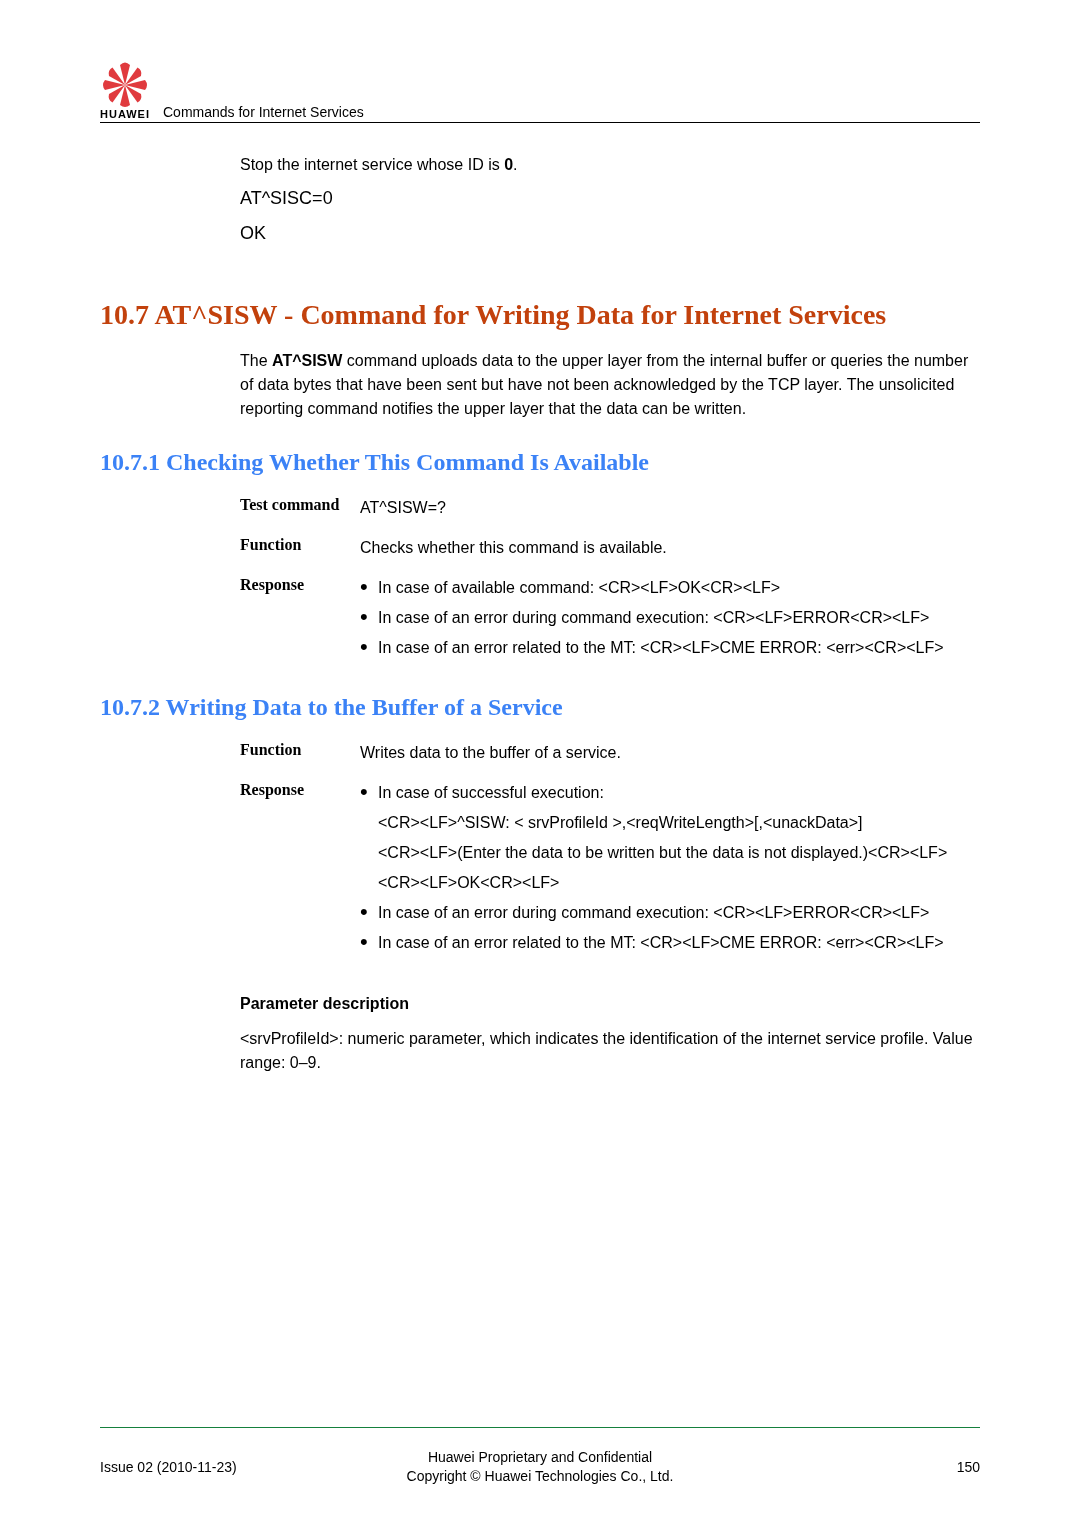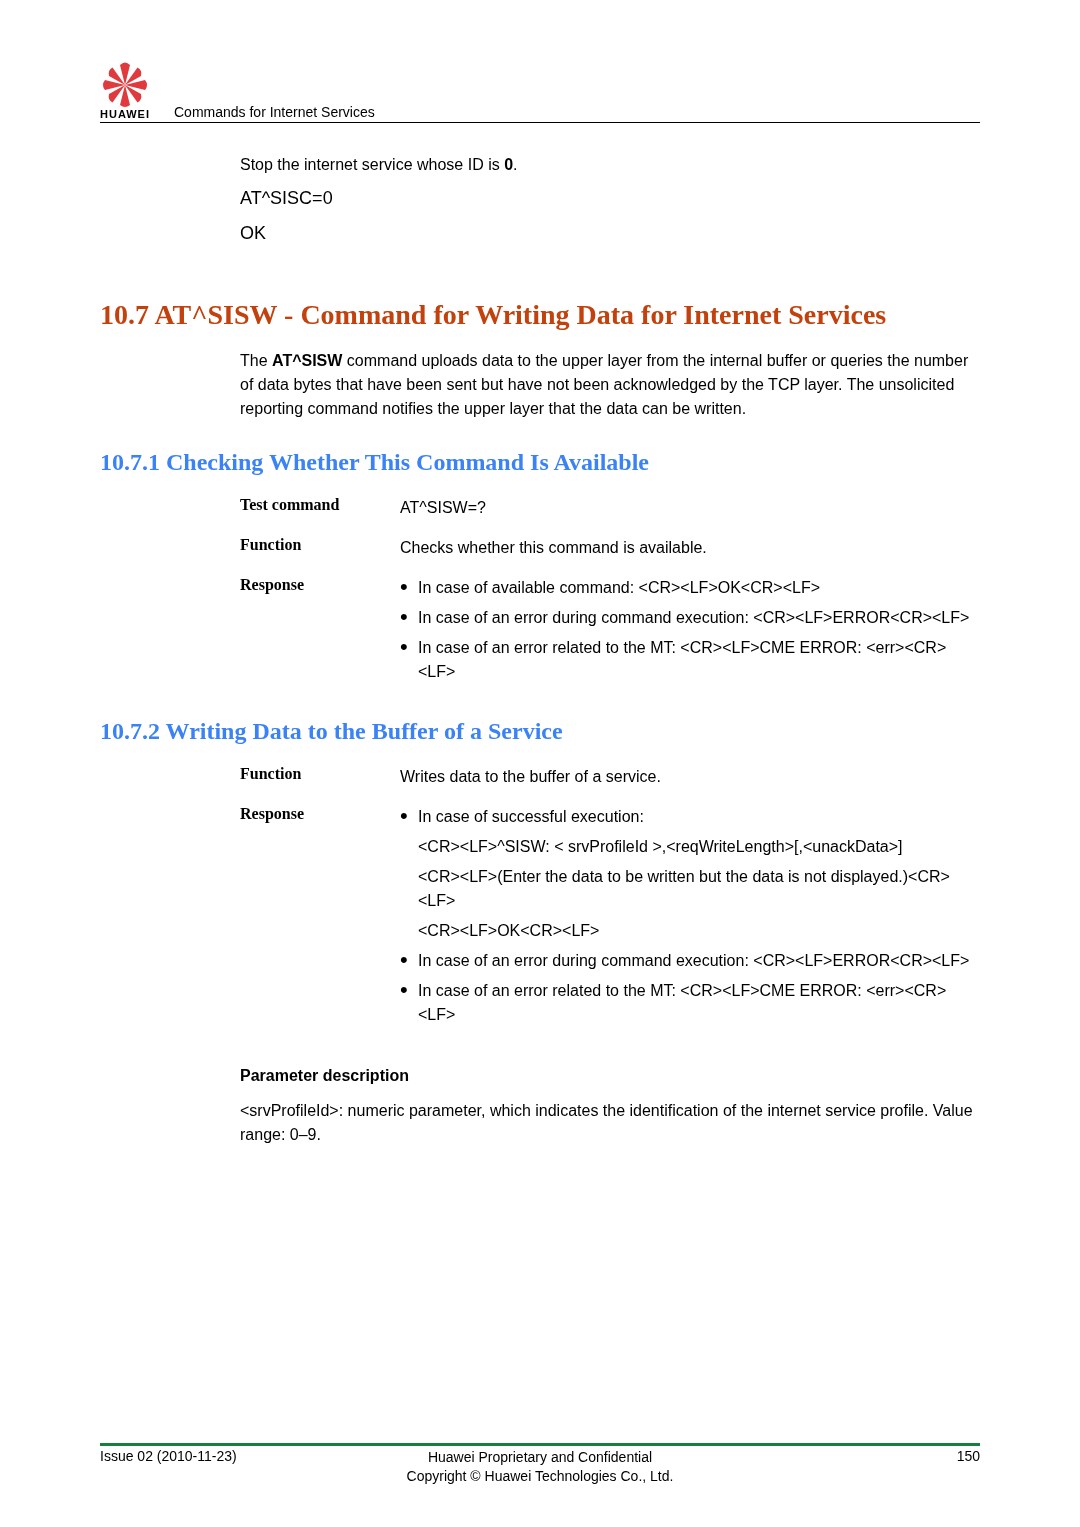--- a/index.html
+++ b/index.html
@@ -16,21 +16,21 @@
     .header {
       display: flex;
       align-items: flex-end;
       border-bottom: 1px solid #000;
       padding-bottom: 2px;
       margin-bottom: 30px;
     }
     .logo-area {
       display: flex;
       align-items: center;
-      margin-right: 24px;
+      margin-right: 13px;
     }
     .logo-img {
       width: 50px;
       height: 50px;
     }
     .logo-img svg { width: 100%; height: 100%; }
     .logo-text {
       font-size: 11px;
       font-weight: bold;
       color: #000;
@@ -83,21 +83,20 @@
       margin-top: 28px;
       margin-bottom: 20px;
     }
     .spec-table {
       width: 100%;
       padding-left: 140px;
     }
     .spec-row {
       display: flex;
       margin-bottom: 16px;
-      gap: 40px;
     }
     .spec-label {
       width: 120px;
       flex-shrink: 0;
       font-family: 'Book Antiqua', Palatino, serif;
       font-weight: bold;
       font-size: 16px;
     }
     .spec-content {
       flex: 1;
@@ -131,23 +130,24 @@
     .param-text {
       font-size: 16px;
       line-height: 1.5;
       padding-left: 140px;
     }
     .footer {
       position: absolute;
       bottom: 40px;
       left: 100px;
       right: 100px;
-      border-top: 3px solid #15803d;
-      padding-top: 2px;
-      display: flex;
+      border-top: 1px solid #15803d;
+      padding-top: 20px;
+      display: flex;
+      align-items: center;
       font-size: 14px;
     }
     .footer-left { flex: 1; text-align: left; }
     .footer-center { flex: 2; text-align: center; line-height: 1.4; }
     .footer-right { flex: 1; text-align: right; }
     .bold { font-weight: bold; }
   </style>
 </head>
 <body>
 

